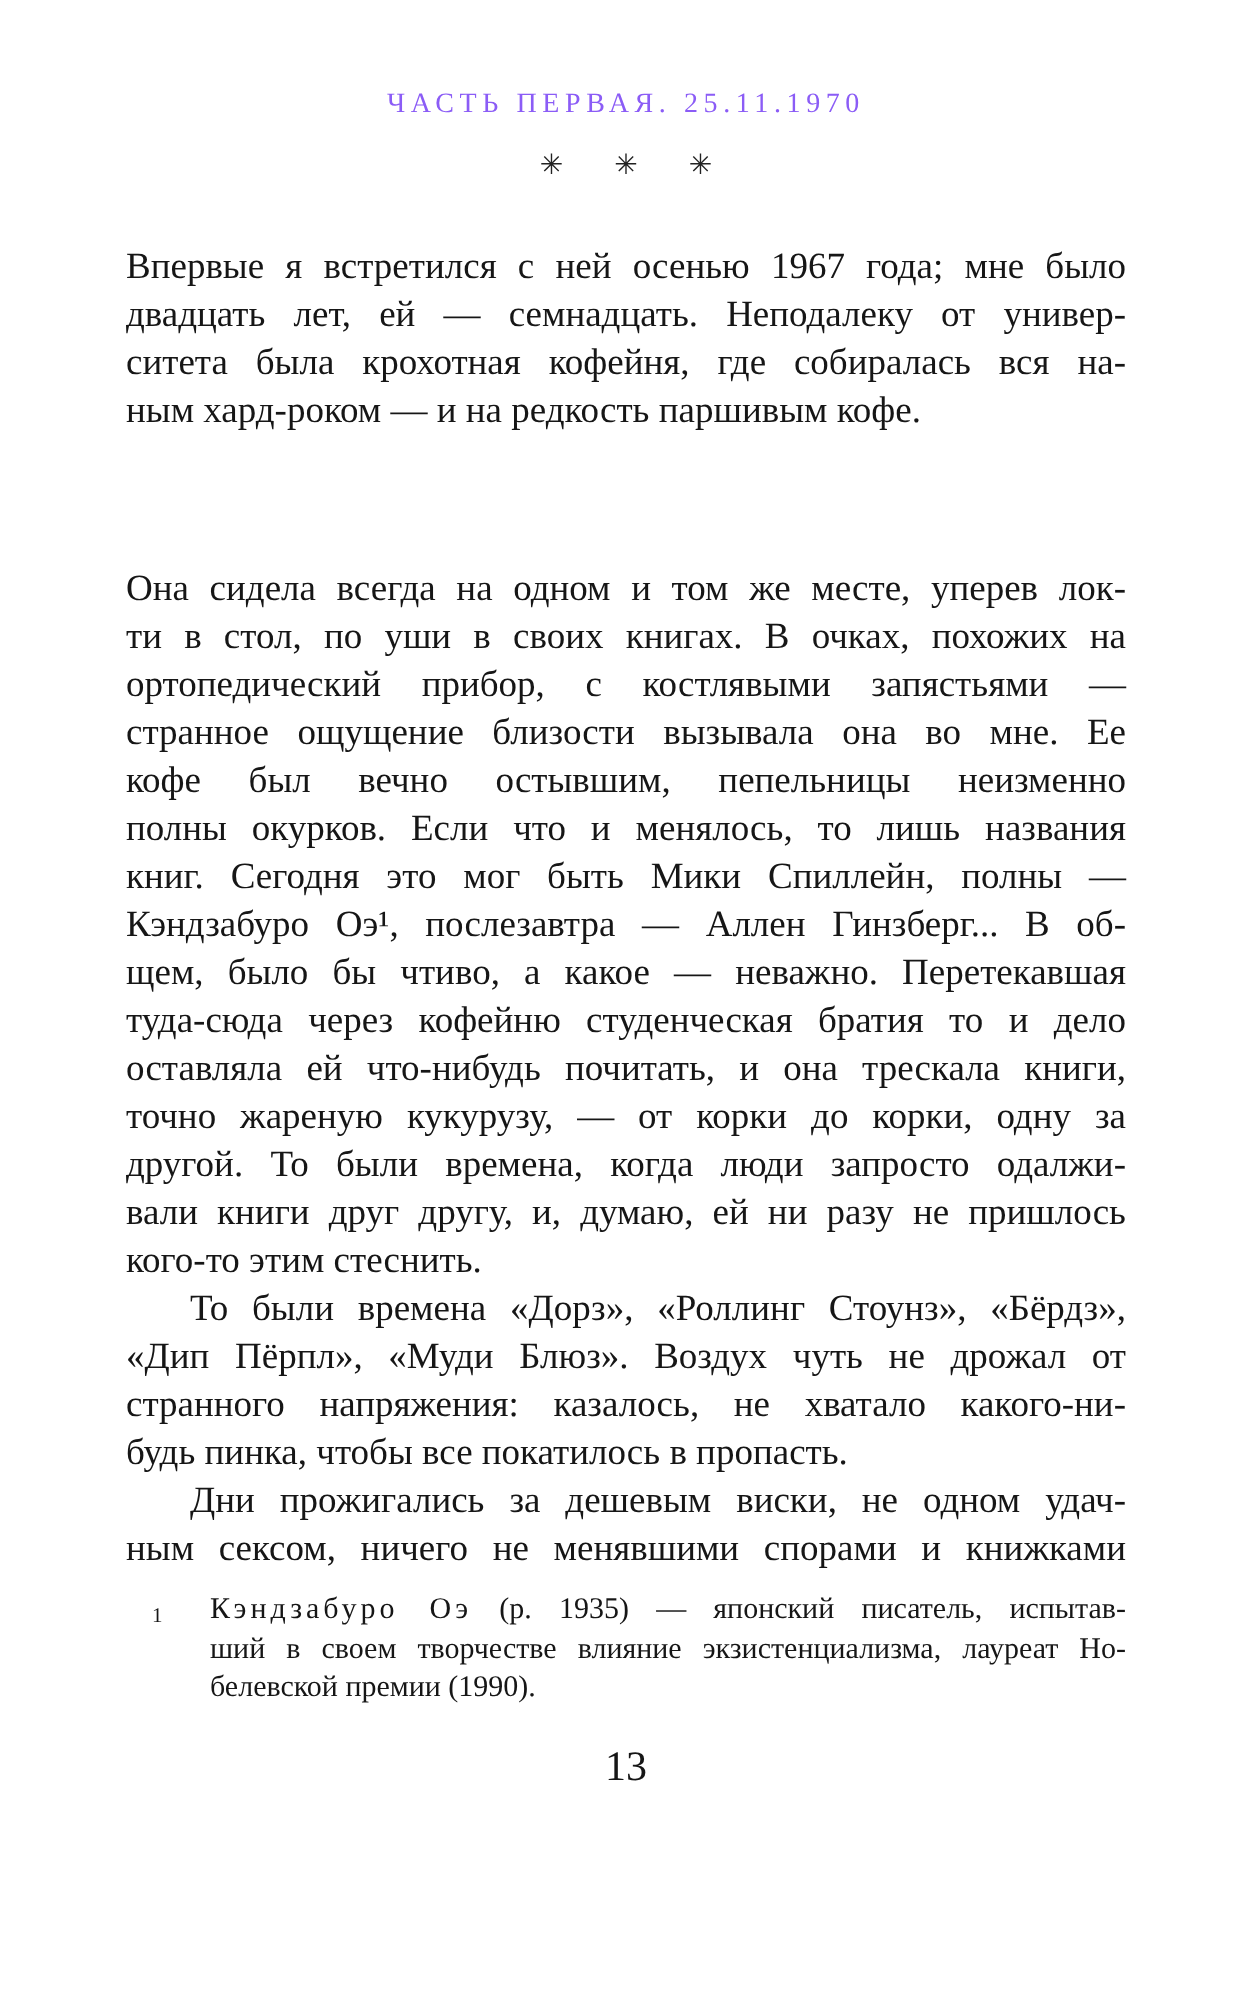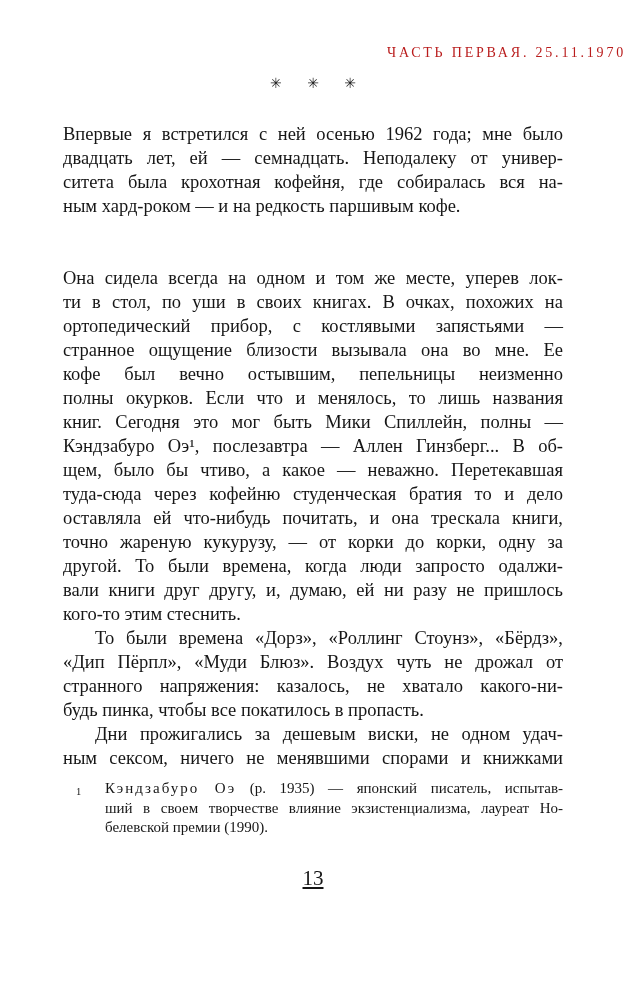--- a/index.html
+++ b/index.html
@@ -8,42 +8,42 @@
     width: 626px;
     height: 1000px;
     background: #ffffff;
     color: #161616;
     font-family: "Liberation Serif", "DejaVu Serif", serif;
     overflow: hidden;
     box-sizing: border-box;
   }
   .chapter-header {
     padding-top: 45px;
-    text-align: right;
+    text-align: center;
     font-size: 14px;
     letter-spacing: 2.8px;
-    color: #b91c1c;
+    color: #8b5cf6;
   }
   .separator {
     margin-top: 14px;
     text-align: center;
     font-size: 14px;
     color: #222222;
   }
   .separator .ast {
     font-family: "DejaVu Sans", sans-serif;
     margin: 0 11px;
   }
   .text-block {
     width: 500px;
     margin: 30px 0 0 63px;
     font-size: 18.5px;
     line-height: 24px;
   }
-  .paragraph.gap { margin-top: 48px; }
+  .paragraph.gap { margin-top: 65px; }
   .paragraph.indent .line:first-child { text-indent: 32px; }
   .line {
     text-align: justify;
     text-align-last: left;
   }
   .line.just {
     text-align-last: justify;
     -moz-text-align-last: justify;
   }
   .footnote {
@@ -59,42 +59,41 @@
     top: 3px;
     font-size: 10.5px;
   }
   .fn-name { letter-spacing: 2px; }
   .fn-line { text-align: justify; }
   .fn-line.just {
     text-align-last: justify;
     -moz-text-align-last: justify;
   }
   .page-number {
-    margin-top: 28px;
+    margin-top: 16px;
     text-align: center;
     font-size: 21px;
-    text-decoration: underline;
   }
 </style>
 </head>
 <body>
 
 <div class="page">
 
   <div class="chapter-header">ЧАСТЬ ПЕРВАЯ. 25.11.1970</div>
 
   <div class="separator">
     <span class="ast">✳</span>
     <span class="ast">✳</span>
     <span class="ast">✳</span>
   </div>
 
   <div class="text-block" id="text-block">
       <div class="paragraph">
-        <div class="line just">Впервые я встретился с ней осенью 1962 года; мне было</div>
+        <div class="line just">Впервые я встретился с ней осенью 1967 года; мне было</div>
         <div class="line just">двадцать лет, ей — семнадцать. Неподалеку от универ-</div>
         <div class="line just">ситета была крохотная кофейня, где собиралась вся на-</div>
         <div class="line">ным хард-роком — и на редкость паршивым кофе.</div>
       </div>
       <div class="paragraph gap">
         <div class="line just">Она сидела всегда на одном и том же месте, уперев лок-</div>
         <div class="line just">ти в стол, по уши в своих книгах. В очках, похожих на</div>
         <div class="line just">ортопедический прибор, с костлявыми запястьями —</div>
         <div class="line just">странное ощущение близости вызывала она во мне. Ее</div>
         <div class="line just">кофе был вечно остывшим, пепельницы неизменно</div>

